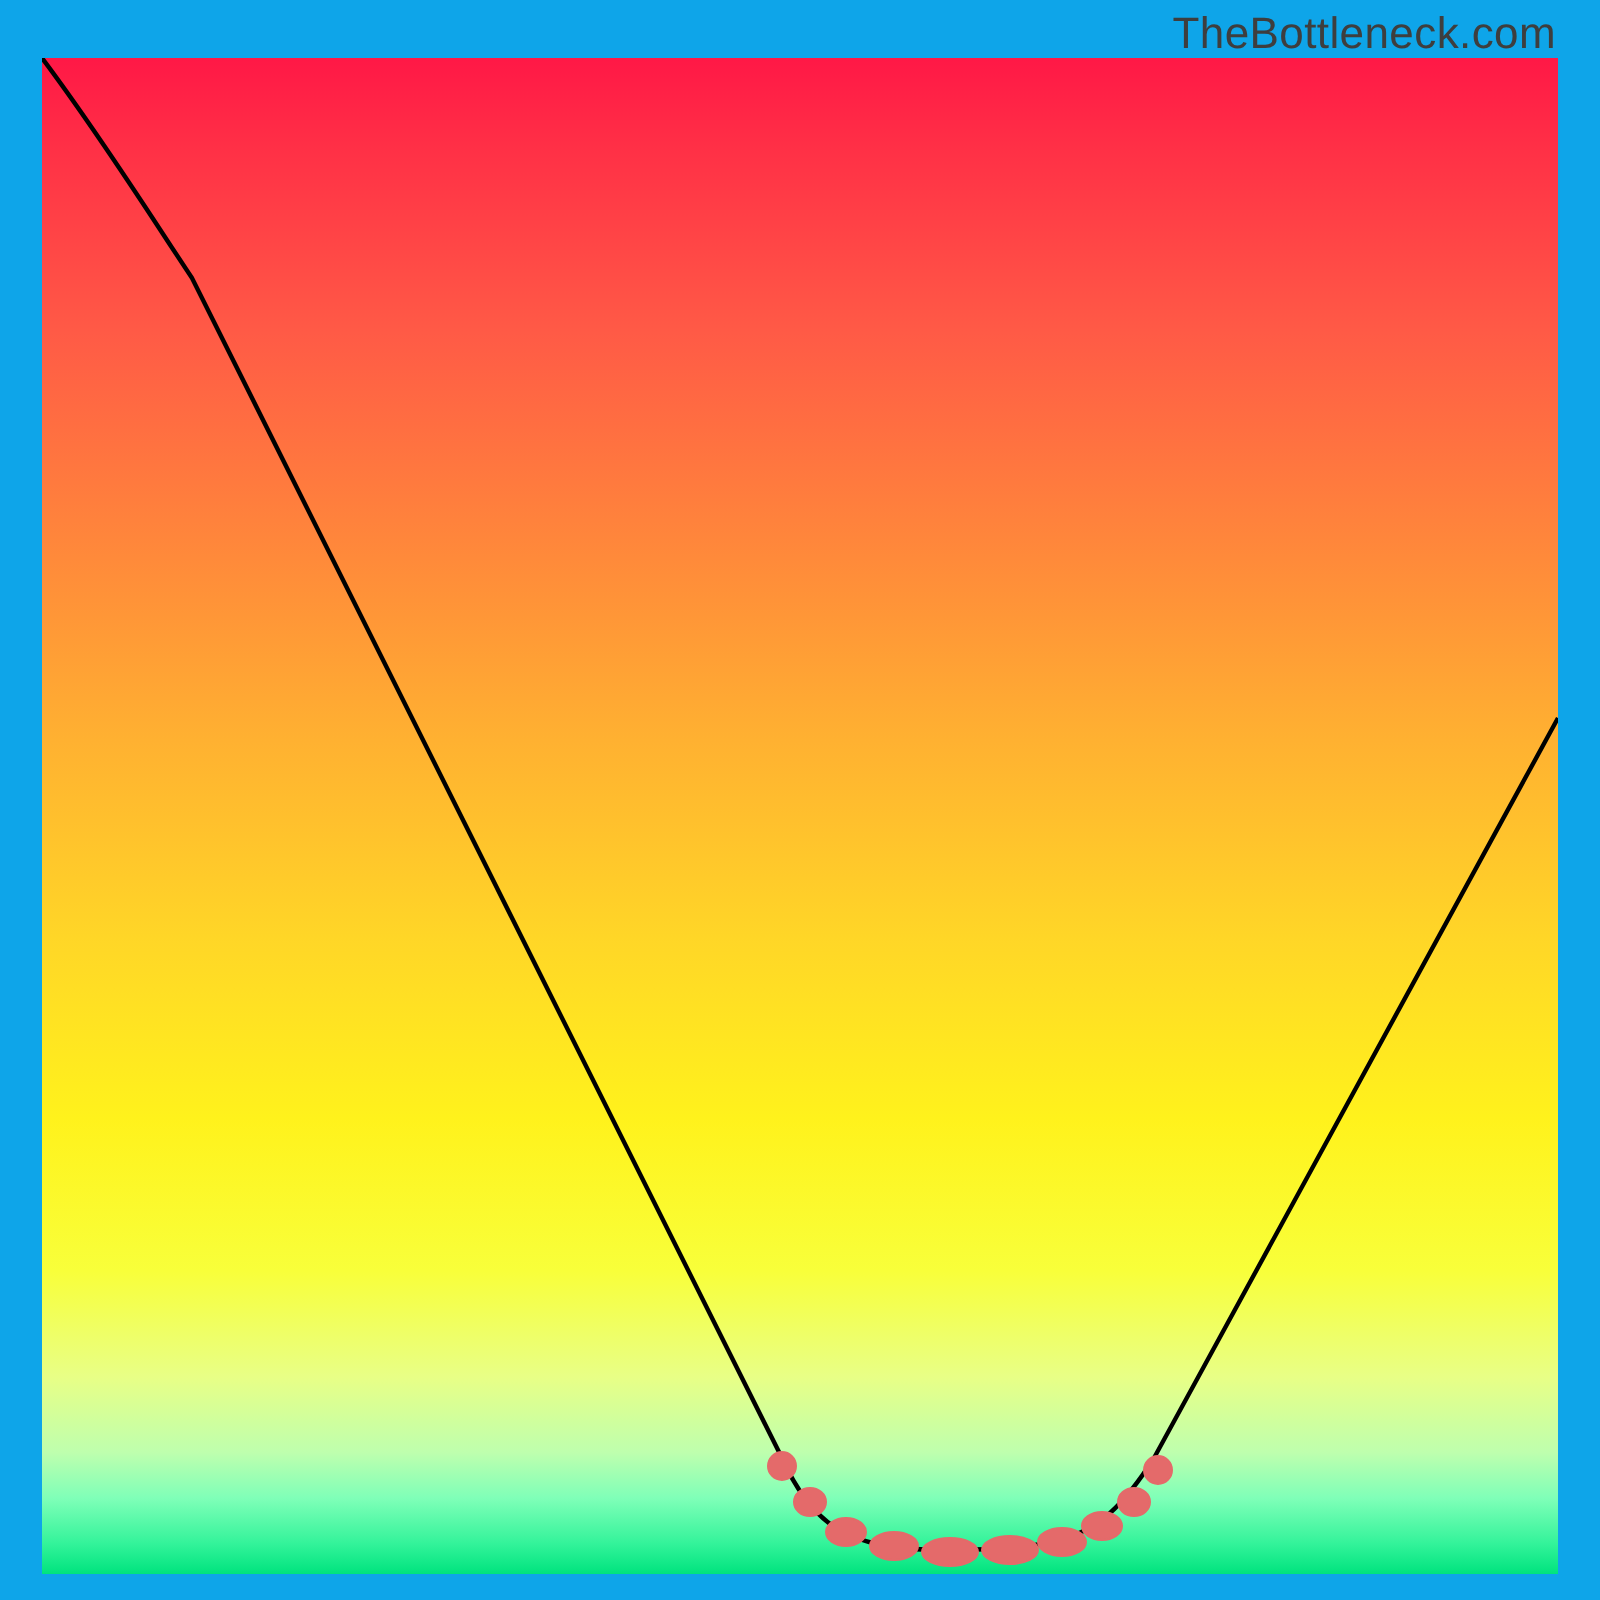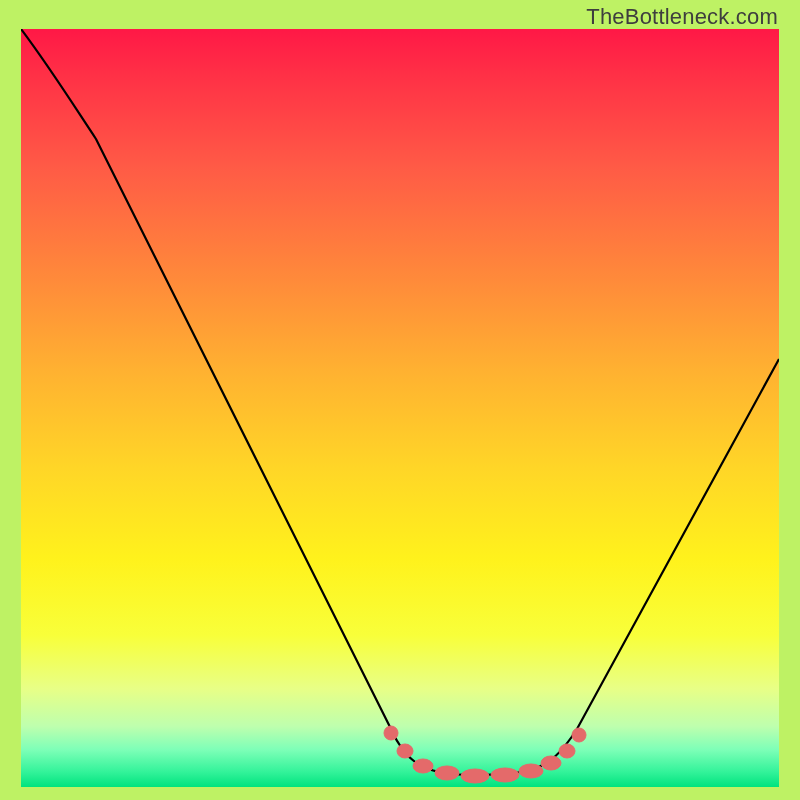--- a/index.html
+++ b/index.html
@@ -10,21 +10,21 @@
     background: #000;
     overflow: hidden;
     font-family: Arial, Helvetica, sans-serif;
   }
   .frame {
     position: absolute;
     left: 0;
     top: 0;
     width: 800px;
     height: 800px;
-    background: #bef264;
+    background: #0ea5e9;
   }
   .plot {
     position: absolute;
     left: 21px;
     top: 29px;
     width: 758px;
     height: 758px;
     background: linear-gradient(to bottom,
       #ff1846 0%,
       #ff3046 6%,

